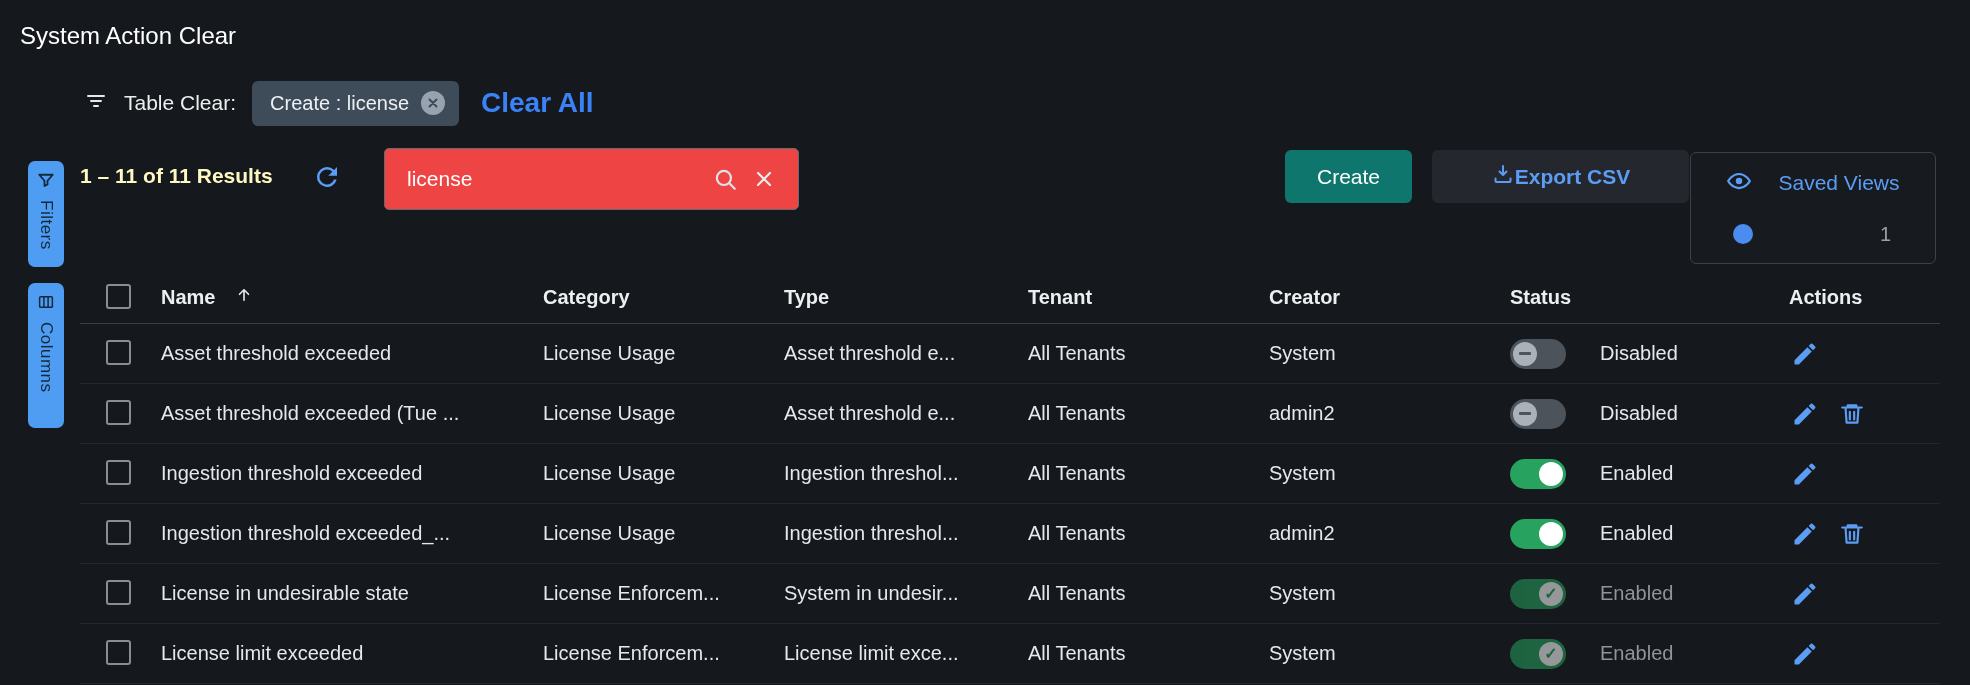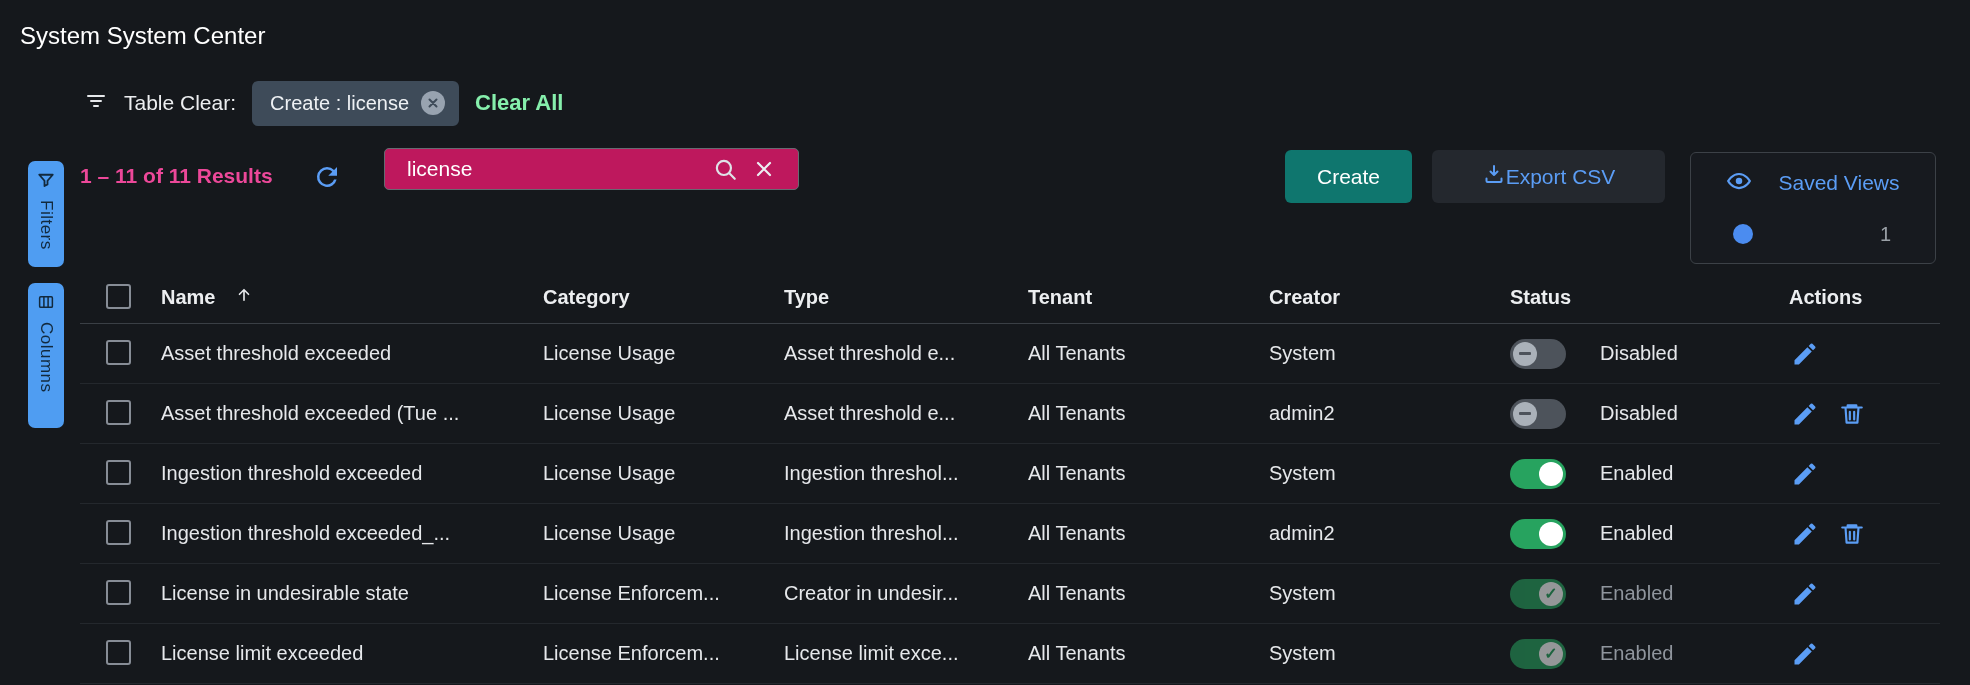--- a/index.html
+++ b/index.html
@@ -5,30 +5,30 @@
   *{box-sizing:border-box;margin:0;padding:0}
   html,body{background:#0f1114}
   .page{position:relative;width:1970px;height:685px;background:#15181c;font-family:"Liberation Sans","DejaVu Sans",sans-serif;color:#e6e8eb;overflow:hidden}
   .title{position:absolute;left:20px;top:22px;font-size:24px;font-weight:500;color:#ffffff}
 
   
   .filter-row{position:absolute;left:84px;top:80px;height:46px;display:flex;align-items:center;gap:16px}
   .filter-label{font-size:21px;font-weight:500;color:#eceef0}
   .chip{display:flex;align-items:center;gap:12px;height:45px;padding:0 14px 0 18px;background:#3e4b59;border-radius:6px;font-size:20px;color:#eef1f4;cursor:pointer}
   .chip-x{width:24px;height:24px;border-radius:50%;background:#98a3b0;color:#3e4b59;display:flex;align-items:center;justify-content:center;cursor:pointer;border:none}
-  .clear-all{color:#86efac;font-size:22px;font-weight:600;cursor:pointer;text-decoration:none}
+  .clear-all{color:#3b82f6;font-size:28px;font-weight:600;cursor:pointer;margin-left:6px;text-decoration:none}
 
   
-  .results{position:absolute;left:80px;top:164px;font-size:21px;font-weight:bold;color:#ec4899}
+  .results{position:absolute;left:80px;top:164px;font-size:21px;font-weight:bold;color:#fef9c3}
   .refresh-btn{position:absolute;left:310px;top:160px;width:34px;height:34px;background:none;border:none;color:#5b9df5;cursor:pointer;display:flex;align-items:center;justify-content:center}
-  .searchbox{position:absolute;left:384px;top:148px;width:415px;height:42px;border:1px solid #666b72;border-radius:5px;display:flex;align-items:center;padding:0 22px;gap:14px;background:#be185d}
+  .searchbox{position:absolute;left:384px;top:148px;width:415px;height:62px;border:1px solid #666b72;border-radius:5px;display:flex;align-items:center;padding:0 22px;gap:14px;background:#ef4444}
   .searchbox input{flex:1;background:none;border:none;outline:none;color:#ffffff;font-size:21px;font-family:inherit;min-width:0}
   .icon-btn{background:none;border:none;cursor:pointer;display:flex;align-items:center;justify-content:center;padding:0}
   .create-btn{position:absolute;left:1285px;top:150px;width:127px;height:53px;background:#0f766e;border:none;border-radius:6px;color:#ffffff;font-size:21px;font-family:inherit;cursor:pointer}
-  .export-btn{position:absolute;left:1432px;top:150px;width:233px;height:53px;background:#24282e;border:none;border-radius:6px;color:#5b9df5;font-size:21px;font-weight:400;font-family:inherit;display:flex;align-items:center;justify-content:center;cursor:pointer}
+  .export-btn{position:absolute;left:1432px;top:150px;width:257px;height:53px;background:#24282e;border:none;border-radius:6px;color:#5b9df5;font-size:21px;font-weight:700;font-family:inherit;display:flex;align-items:center;justify-content:center;cursor:pointer}
   .saved-views{position:absolute;left:1690px;top:152px;width:246px;height:112px;border:1px solid #3c4147;border-radius:6px;background:#171a1f}
   .sv-top{display:flex;align-items:center;justify-content:center;gap:26px;height:60px;color:#5b9df5;font-size:21px;font-weight:500;cursor:pointer;background:none;border:none;width:100%;font-family:inherit}
   .sv-bottom{display:flex;align-items:center;justify-content:space-between;padding:0 44px 0 42px;height:42px}
   .sv-dot{width:20px;height:20px;border-radius:50%;background:#4b8cf0;border:none;cursor:pointer}
   .sv-count{color:#9aa0a6;font-size:20px}
 
   
   .vtab{position:absolute;left:28px;width:36px;background:#4f9df2;border-radius:7px;display:flex;flex-direction:column;align-items:center;padding-top:10px;gap:8px;color:#12293d;cursor:pointer;border:none}
   .vtab.filters{top:161px;height:106px}
   .vtab.columns{top:283px;height:145px}
@@ -59,21 +59,21 @@
   .status-label.muted{color:#8f959d}
 
   .actions-cell{display:flex;align-items:center;gap:20px;padding-left:2px;overflow:visible}
   .action-icon{color:#5b9df5}
 </style>
 </head>
 <body>
 
 <div class="page">
 
-  <div class="title">System System Center</div>
+  <div class="title">System Action Clear</div>
 
   <div class="filter-row">
     <span>
       <svg width="24" height="24" viewBox="0 0 24 24" fill="none" stroke="#e6e8eb" stroke-width="2" stroke-linecap="round">
           <path d="M4 7h16M7 12h10M10 17h4"></path>
         </svg>
     </span>
     <span class="filter-label">Table Clear:</span>
     <div class="chip">
       <span>Create : license</span>
@@ -274,21 +274,21 @@
               <path d="M3 6h18M8 6V4h8v2M6 6l1 14h10l1-14M10 10v7M14 10v7"></path>
             </svg>
           </button>
       </div>
     </div>
 
     <div class="trow">
       <div class="cell c-check"><button class="checkbox"></button></div>
       <div class="cell">License in undesirable state</div>
       <div class="cell">License Enforcem...</div>
-      <div class="cell">Creator in undesir...</div>
+      <div class="cell">System in undesir...</div>
       <div class="cell">All Tenants</div>
       <div class="cell">System</div>
       <div class="cell status-cell">
         <button class="toggle on locked">
             <span class="knob">
               <span class="check">✓</span>
             </span>
           </button>
         <span class="status-label muted">Enabled</span>
       </div>

